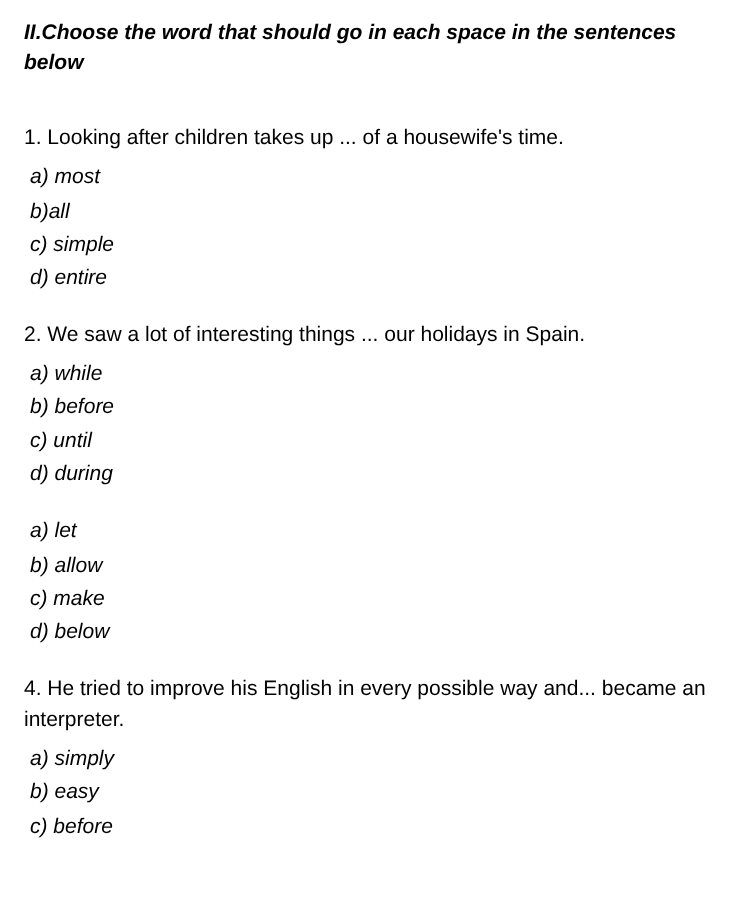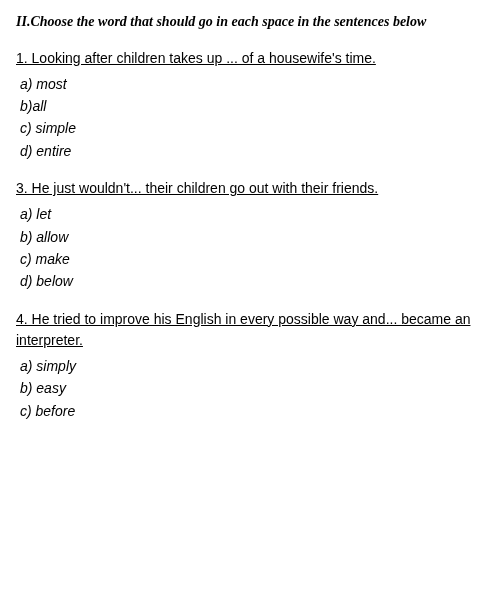--- a/index.html
+++ b/index.html
@@ -12,31 +12,29 @@
       min-height: 603px;
       background: #ffffff;
       font-family: Arial, sans-serif;
       font-size: 14px;
       color: #000000;
       padding: 12px 16px;
     }
     .section-title {
       font-weight: bold;
       font-style: italic;
-      margin-bottom: 16px;
+      margin-bottom: 30px;
       line-height: 1.4;
-      font-family: Liberation Serif, serif;
     }
     .question-block {
       margin-bottom: 16px;
     }
     .question-text {
       margin-bottom: 4px;
       line-height: 1.5;
-      text-decoration: underline;
     }
     .option {
       margin-left: 4px;
       line-height: 1.6;
       font-style: italic;
     }
   </style>
 </head>
 <body>
 
@@ -45,21 +43,27 @@
 
   <div id="questions-container">
       <div class="question-block">
         <div class="question-text">1.   Looking after children takes up ... of a housewife's time.</div>
         <div class="option">a) most</div>
         <div class="option">b)all</div>
         <div class="option">c) simple</div>
         <div class="option">d) entire</div>
       </div>
       <div class="question-block">
-        <div class="question-text">3.   He just wouldn't... their children go out with their friends.</div>
+        <div class="question-text">2.   We saw a lot of interesting things ... our holidays in Spain.</div>
+        <div class="option">a) while</div>
+        <div class="option">b) before</div>
+        <div class="option">c) until</div>
+        <div class="option">d) during</div>
+      </div>
+      <div class="question-block">
         <div class="option">a) let</div>
         <div class="option">b) allow</div>
         <div class="option">c) make</div>
         <div class="option">d) below</div>
       </div>
       <div class="question-block">
         <div class="question-text">4.   He tried to improve his English in every possible way and... became an interpreter.</div>
         <div class="option">a) simply</div>
         <div class="option">b) easy</div>
         <div class="option">c) before</div>

